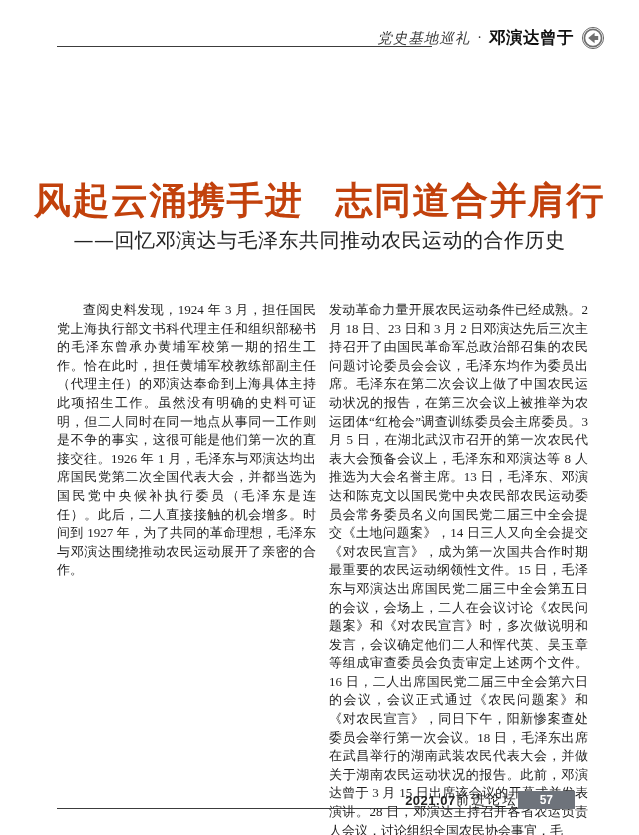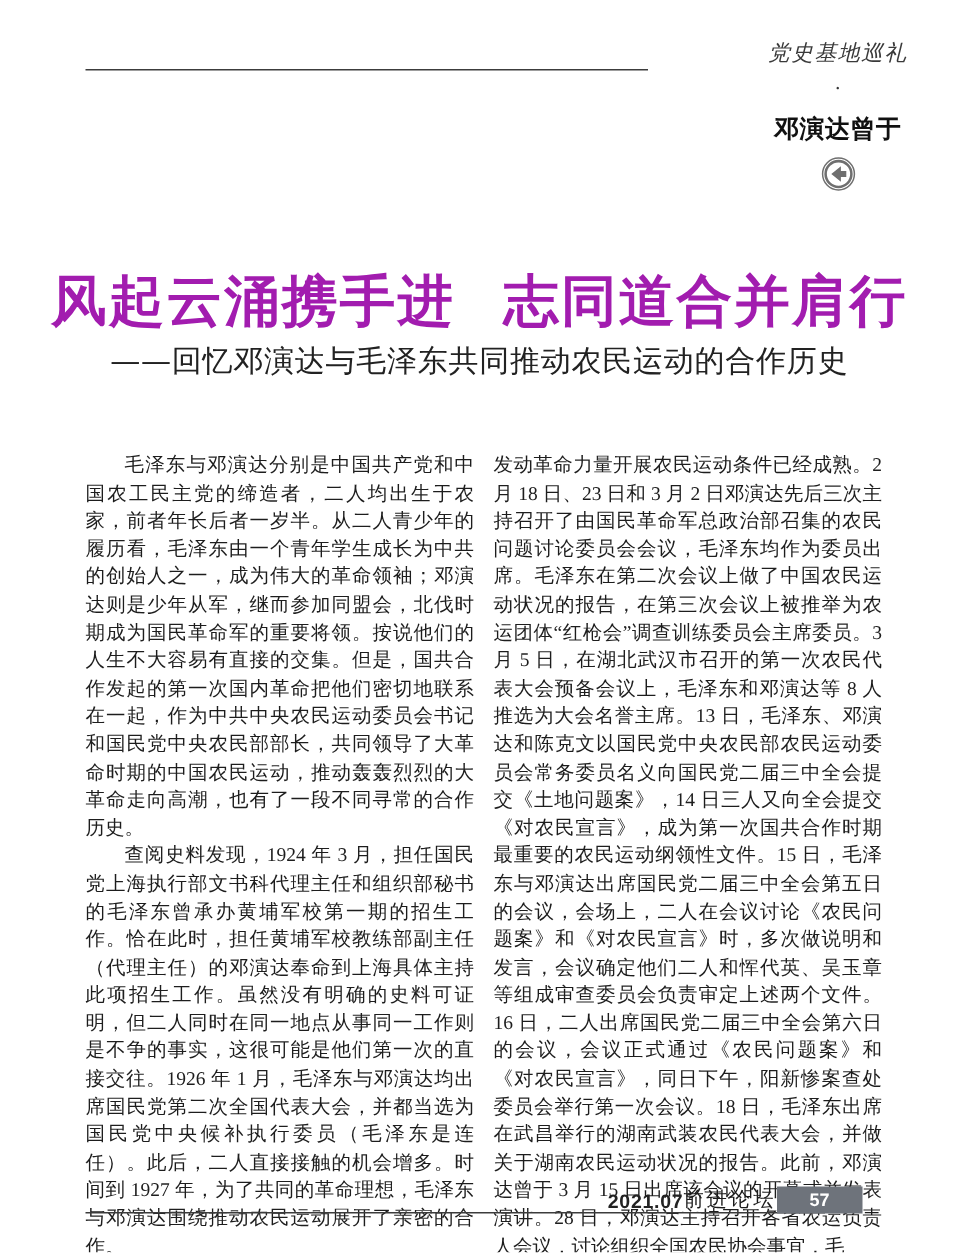--- a/index.html
+++ b/index.html
@@ -23,21 +23,20 @@
     border-top: 1.5px solid #3c3c3c;
   }
   .header-meta {
     position: absolute;
     top: 26px;
     right: 34px;
     display: flex;
     align-items: center;
     gap: 7px;
     white-space: nowrap;
-    flex-direction: column;
   }
   .header-script {
     font-family: "DejaVu Serif", serif;
     font-style: italic;
     font-size: 14.5px;
     color: #3a3a3a;
     letter-spacing: 1px;
   }
   .header-sep {
     font-size: 14px;
@@ -57,21 +56,21 @@
     position: absolute;
     top: 180px;
     left: 0;
     width: 100%;
     text-align: center;
   }
   .main-title {
     font-family: "Liberation Sans", sans-serif;
     font-weight: 700;
     font-size: 37px;
-    color: #a21caf;
+    color: #c2410c;
     letter-spacing: 1.5px;
     line-height: 1.15;
   }
   .title-gap { display: inline-block; width: 32px; }
   .sub-title {
     margin-top: 4px;
     font-family: "DejaVu Serif", serif;
     font-size: 20px;
     color: #222;
     letter-spacing: 0.5px;
@@ -156,21 +155,20 @@
 
   <div class="title-block">
     <div class="main-title">
       <span>风起云涌携手进</span><span class="title-gap"></span><span>志同道合并肩行</span>
     </div>
     <div class="sub-title">——回忆邓演达与毛泽东共同推动农民运动的合作历史</div>
   </div>
 
   <div class="article">
     <div class="col">
-      <p>毛泽东与邓演达分别是中国共产党和中国农工民主党的缔造者，二人均出生于农家，前者年长后者一岁半。从二人青少年的履历看，毛泽东由一个青年学生成长为中共的创始人之一，成为伟大的革命领袖；邓演达则是少年从军，继而参加同盟会，北伐时期成为国民革命军的重要将领。按说他们的人生不大容易有直接的交集。但是，国共合作发起的第一次国内革命把他们密切地联系在一起，作为中共中央农民运动委员会书记和国民党中央农民部部长，共同领导了大革命时期的中国农民运动，推动轰轰烈烈的大革命走向高潮，也有了一段不同寻常的合作历史。</p>
       <p>查阅史料发现，1924 年 3 月，担任国民党上海执行部文书科代理主任和组织部秘书的毛泽东曾承办黄埔军校第一期的招生工作。恰在此时，担任黄埔军校教练部副主任（代理主任）的邓演达奉命到上海具体主持此项招生工作。虽然没有明确的史料可证明，但二人同时在同一地点从事同一工作则是不争的事实，这很可能是他们第一次的直接交往。1926 年 1 月，毛泽东与邓演达均出席国民党第二次全国代表大会，并都当选为国民党中央候补执行委员（毛泽东是连任）。此后，二人直接接触的机会增多。时间到 1927 年，为了共同的革命理想，毛泽东与邓演达围绕推动农民运动展开了亲密的合作。</p>
 
     </div>
     <div class="col">
       <p class="no-indent">发动革命力量开展农民运动条件已经成熟。2 月 18 日、23 日和 3 月 2 日邓演达先后三次主持召开了由国民革命军总政治部召集的农民问题讨论委员会会议，毛泽东均作为委员出席。毛泽东在第二次会议上做了中国农民运动状况的报告，在第三次会议上被推举为农运团体“红枪会”调查训练委员会主席委员。3 月 5 日，在湖北武汉市召开的第一次农民代表大会预备会议上，毛泽东和邓演达等 8 人推选为大会名誉主席。13 日，毛泽东、邓演达和陈克文以国民党中央农民部农民运动委员会常务委员名义向国民党二届三中全会提交《土地问题案》，14 日三人又向全会提交《对农民宣言》，成为第一次国共合作时期最重要的农民运动纲领性文件。15 日，毛泽东与邓演达出席国民党二届三中全会第五日的会议，会场上，二人在会议讨论《农民问题案》和《对农民宣言》时，多次做说明和发言，会议确定他们二人和恽代英、吴玉章等组成审查委员会负责审定上述两个文件。16 日，二人出席国民党二届三中全会第六日的会议，会议正式通过《农民问题案》和《对农民宣言》，同日下午，阳新惨案查处委员会举行第一次会议。18 日，毛泽东出席在武昌举行的湖南武装农民代表大会，并做关于湖南农民运动状况的报告。此前，邓演达曾于 3 月 15 日出席该会议的开幕式并发表演讲。28 日，邓演达主持召开各省农运负责人会议，讨论组织全国农民协会事宜，毛</p>
     </div>
   </div>
 
   <div class="footer-rule"></div>
   <div class="footer-meta">

